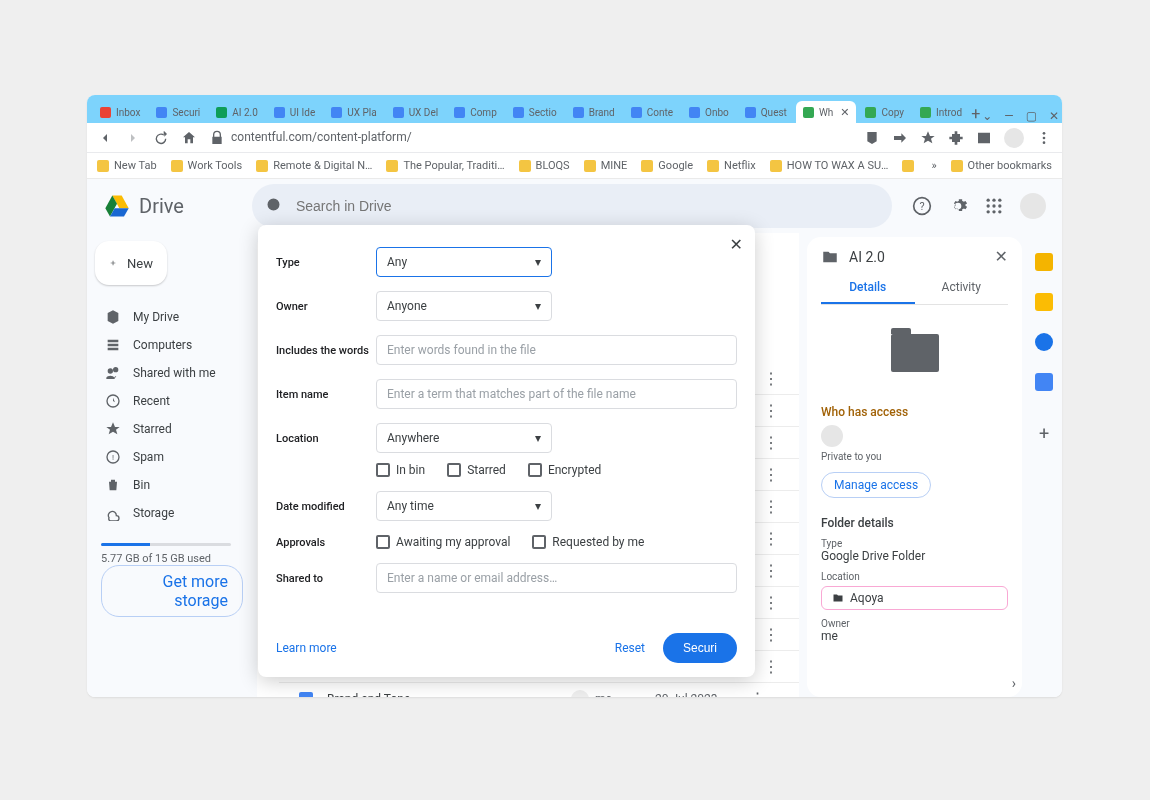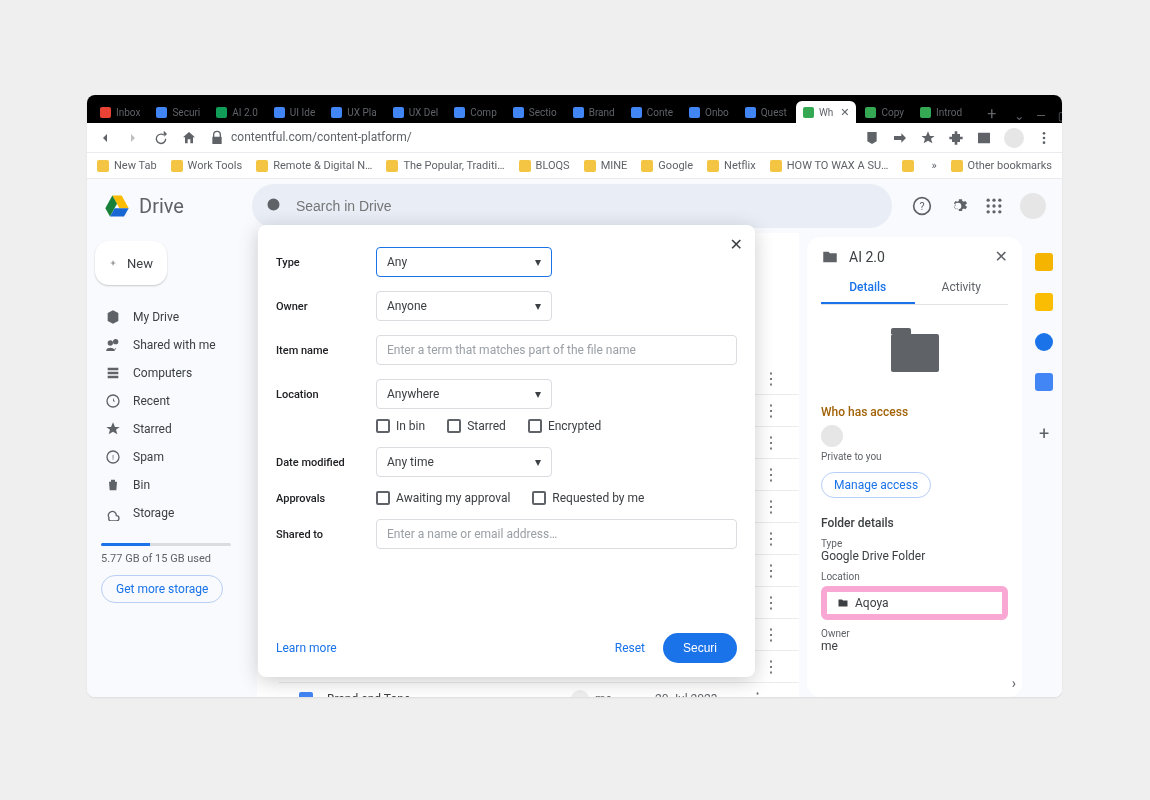--- a/index.html
+++ b/index.html
@@ -1,20 +1,20 @@
 <!DOCTYPE html>
 <html><head>
 <meta charset="utf-8">
 <style>
 * { margin: 0; padding: 0; box-sizing: border-box; }
 html, body { width: 1150px; height: 800px; background: #efefef; font-family: "Roboto", Arial, sans-serif; font-size: 13px; color: #3c4043; overflow: hidden; }
 .shell { position: absolute; left: 87px; top: 95px; width: 975px; height: 602px; background: #fff; border-radius: 8px; box-shadow: 0 1px 2px rgba(0,0,0,.08); display: flex; flex-direction: column; overflow: hidden; }
 
 
-.tabstrip { height: 28px; background: #000000; display: flex; align-items: flex-end; padding: 0 6px; gap: 18px; }
+.tabstrip { height: 28px; background: #7dd3fc; display: flex; align-items: flex-end; padding: 0 6px; gap: 2px; }
 .tab { height: 22px; display: flex; align-items: center; gap: 5px; padding: 0 7px; font-size: 10px; color: #5f6368; border-top-left-radius: 6px; border-top-right-radius: 6px; max-width: 70px; overflow: hidden; white-space: nowrap; }
 .tab .favicon { width: 11px; height: 11px; border-radius: 2px; display: inline-block; flex: 0 0 11px; }
 .tab[data-active="true"] { background: #fff; }
 .tab .tab-close { font-size: 11px; color: #5f6368; margin-left: 2px; }
 .new-tab { width: 22px; text-align: center; font-size: 16px; color: #5f6368; }
 .tabstrip-right { margin-left: auto; display: flex; gap: 12px; padding-right: 10px; align-items: center; color: #5f6368; font-size: 12px; }
 
 
 .urlbar { height: 30px; display: flex; align-items: center; gap: 12px; padding: 0 10px; border-bottom: 1px solid #e9eaed; }
 .urlbar svg { width: 16px; height: 16px; color: #5f6368; }
@@ -38,21 +38,21 @@
 
 
 .drive-body { flex: 1; display: flex; min-height: 0; }
 .sidebar { width: 170px; padding: 8px 8px 0 8px; display: flex; flex-direction: column; gap: 2px; }
 .new-btn { width: 72px; height: 44px; border-radius: 14px; display: flex; align-items: center; gap: 10px; padding: 0 14px; font-size: 13px; background: #fff; box-shadow: 0 1px 2px rgba(0,0,0,.2); margin-bottom: 16px; }
 .nav-item { height: 28px; display: flex; align-items: center; gap: 12px; padding: 0 10px; font-size: 12px; color: #3c4043; border-radius: 14px; }
 .nav-item svg { width: 16px; height: 16px; color: #5f6368; }
 .storage { margin-top: 8px; padding: 0 6px; font-size: 11px; color: #5f6368; }
 .storage-bar { height: 3px; width: 130px; background: #dadce0; margin: 6px 0; border-radius: 3px; overflow: hidden; }
 .storage-fill { height: 100%; background: #1a73e8; width: 38%; }
-.get-more { display: inline-block; margin-top: 10px; border: 1px solid #b8cff5; color: #1a73e8; font-size: 12px; padding: 6px 14px; border-radius: 18px; }
+.get-more { display: inline-block; margin-top: 0; border: 1px solid #b8cff5; color: #1a73e8; font-size: 16px; padding: 6px 14px; border-radius: 18px; text-align: right; }
 
 .main-col { flex: 1; background: #fff; border-radius: 14px 0 0 0; position: relative; overflow: hidden; }
 
 
 .file-rows { position: absolute; top: 130px; right: 0; width: 520px; }
 .file-row { height: 32px; display: flex; align-items: center; justify-content: flex-end; padding-right: 20px; color: #5f6368; font-size: 12px; border-bottom: 1px solid #ececec; }
 .file-row .kebab { margin-left: 18px; color: #5f6368; font-size: 16px; }
 .file-row.visible { justify-content: flex-start; gap: 14px; padding-left: 20px; }
 .file-row.visible .name { width: 230px; color: #3c4043; }
 .file-row.visible .owner { width: 70px; display: flex; align-items: center; gap: 6px; }
@@ -68,21 +68,21 @@
 .details-tab[data-active="true"] { color: #1a73e8; border-bottom: 2px solid #1a73e8; font-weight: 500; }
 .folder-preview { height: 96px; display: flex; align-items: center; justify-content: center; }
 .folder-glyph { width: 48px; height: 38px; background: #5f6368; border-radius: 2px; position: relative; }
 .folder-glyph::before { content: ""; position: absolute; top: -6px; left: 0; width: 20px; height: 6px; background: #5f6368; border-radius: 2px 2px 0 0; }
 .access-h { font-size: 12px; font-weight: 500; color: #a16207; margin-top: 4px; }
 .private { font-size: 10px; color: #5f6368; margin-top: 4px; }
 .manage { display: inline-block; margin-top: 10px; border: 1px solid #b8cff5; color: #1a73e8; font-size: 12px; padding: 5px 12px; border-radius: 18px; width: fit-content; }
 .fd-h { font-size: 12px; font-weight: 500; margin-top: 18px; }
 .fd-lbl { font-size: 10px; color: #5f6368; margin-top: 8px; }
 .fd-val { font-size: 12px; color: #3c4043; }
-.chip { display: inline-flex; align-items: center; gap: 6px; border: 6px solid #f9a8d4; padding: 4px 10px; border-radius: 6px; font-size: 12px; margin-top: 4px; }
+.chip { display: inline-flex; align-items: center; gap: 6px; border: 1px solid #f9a8d4; padding: 4px 10px; border-radius: 6px; font-size: 12px; margin-top: 4px; }
 .details-caret { position: absolute; bottom: 6px; right: 6px; color: #5f6368; font-size: 14px; }
 
 
 .rail { width: 36px; display: flex; flex-direction: column; align-items: center; gap: 22px; padding-top: 20px; }
 .rail-ico { width: 18px; height: 18px; border-radius: 3px; }
 
 
 .search-panel { position: absolute; left: 171px; top: 46px; width: 497px; height: 452px; background: #fff; border-radius: 8px; box-shadow: 0 4px 20px rgba(0,0,0,.2); z-index: 50; padding: 22px 18px 14px 18px; display: flex; flex-direction: column; font-size: 12px; }
 .sp-close { position: absolute; right: 12px; top: 10px; font-size: 16px; color: #3c4043; }
 .sp-row { display: flex; align-items: center; margin-bottom: 14px; }
@@ -298,29 +298,29 @@
         </div>
         <div id="nav-slot">
             <div class="nav-item">
               <svg viewBox="0 0 24 24">
                 <path d="M4 6l8-4 8 4v12l-8 4-8-4z"></path>
               </svg>
               <span>My Drive</span>
             </div>
             <div class="nav-item">
               <svg viewBox="0 0 24 24">
+                <path d="M4 4h16v4H4zM4 10h16v4H4zM4 16h16v4H4z"></path>
+              </svg>
+              <span>Computers</span>
+            </div>
+            <div class="nav-item">
+              <svg viewBox="0 0 24 24">
                 <path d="M16 11a4 4 0 1 0 0-8 4 4 0 0 0 0 8zM8 13a4 4 0 1 0 0-8 4 4 0 0 0 0 8zM2 21v-2c0-2 4-3 6-3s6 1 6 3v2zM14 21v-2c0-1 1-2 3-2.5"></path>
               </svg>
               <span>Shared with me</span>
-            </div>
-            <div class="nav-item">
-              <svg viewBox="0 0 24 24">
-                <path d="M4 4h16v4H4zM4 10h16v4H4zM4 16h16v4H4z"></path>
-              </svg>
-              <span>Computers</span>
             </div>
             <div class="nav-item">
               <svg viewBox="0 0 24 24">
                 <circle cx="12" cy="12" r="9" fill="none" stroke="currentColor" stroke-width="2"></circle>
                 <path d="M12 7v5l3 2"></path>
               </svg>
               <span>Recent</span>
             </div>
             <div class="nav-item">
               <svg viewBox="0 0 24 24">
@@ -463,20 +463,26 @@
         </div>
       </div>
       <div class="sp-row">
         <span class="sp-label">Owner</span>
         <div class="sp-select">
           <span>Anyone</span>
             <span>▾</span>
         </div>
       </div>
       <div class="sp-row">
+        <span class="sp-label">Includes the words</span>
+        <div class="sp-input">
+            <span>Enter words found in the file</span>
+          </div>
+      </div>
+      <div class="sp-row">
         <span class="sp-label">Item name</span>
         <div class="sp-input">
             <span>Enter a term that matches part of the file name</span>
           </div>
       </div>
       <div class="sp-row">
         <span class="sp-label">Location</span>
         <div class="sp-select">
           <span>Anywhere</span>
             <span>▾</span>

